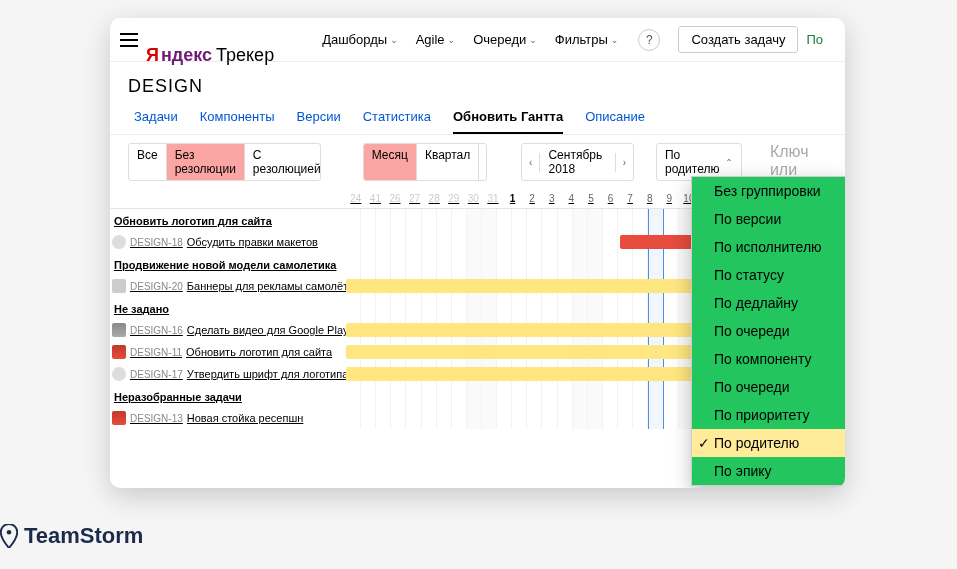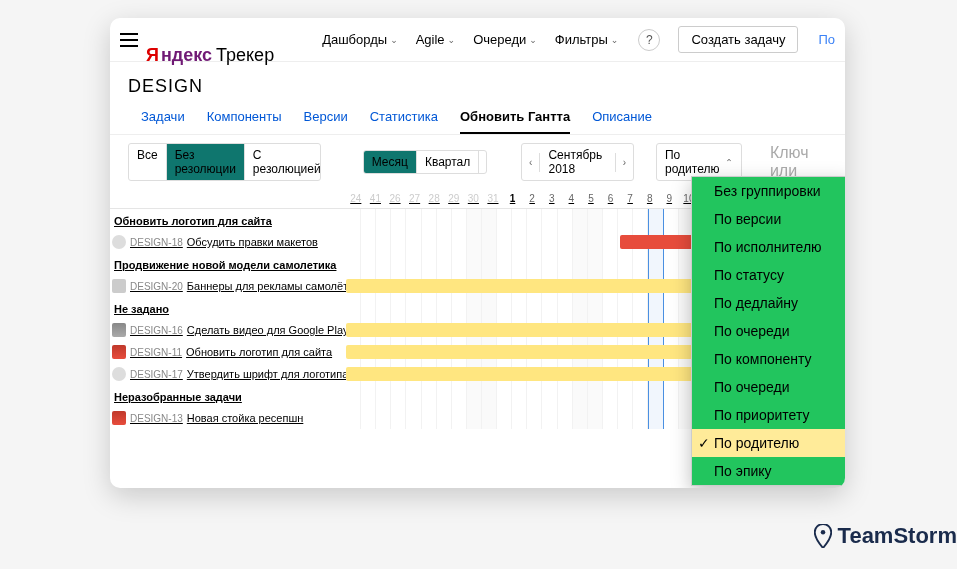--- a/index.html
+++ b/index.html
@@ -10,30 +10,30 @@
   .hamburger span { height: 2px; background: #000; }
   .logo { display: flex; align-items: baseline; gap: 2px; font-size: 18px; }
   .logo .y { color: #d00; font-weight: 700; }
   .logo .andex { color: #701a75; font-weight: 700; margin-top: 32px; }
   .logo .tracker { color: #000; font-weight: 300; margin-left: 2px; }
   .topnav { display: flex; align-items: center; gap: 18px; margin-left: 40px; font-size: 13px; }
   .topnav-item { display: flex; align-items: center; gap: 3px; cursor: pointer; }
   .chev { font-size: 9px; color: #666; }
   .help { width: 22px; height: 22px; border: 1px solid #ccc; border-radius: 50%; display: flex; align-items: center; justify-content: center; font-size: 12px; color: #555; cursor: pointer; margin-left: 12px; }
   .create-btn { border: 1px solid #ccc; border-radius: 3px; padding: 5px 12px; font-size: 13px; cursor: pointer; margin-left: 10px; }
-  .po-cut { margin-left: 12px; font-size: 13px; color: #3b82f6; text-align: right; }
+  .po-cut { margin-left: 0; font-size: 13px; color: #15803d; text-align: right; }
   .project-title { font-size: 18px; letter-spacing: 1px; padding: 14px 18px 4px; }
-  .tabs { display: flex; gap: 22px; padding: 8px 31px 0; border-bottom: 1px solid #eee; font-size: 13px; }
+  .tabs { display: flex; gap: 22px; padding: 8px 24px 0; border-bottom: 1px solid #eee; font-size: 13px; }
   .tab { color: #0057d6; padding-bottom: 8px; cursor: pointer; }
   .tab.active { color: #000; font-weight: 700; border-bottom: 2px solid #000; }
-  .toolbar { display: flex; align-items: center; gap: 22px; padding: 8px 18px; font-size: 12px; flex-wrap: nowrap; }
+  .toolbar { display: flex; gap: 22px; padding: 8px 18px; font-size: 12px; flex-wrap: nowrap; }
   .seg { display: inline-flex; border: 1px solid #ddd; border-radius: 3px; overflow: hidden; }
   .seg span { padding: 4px 8px; cursor: pointer; border-right: 1px solid #ddd; }
   .seg span:last-child { border-right: none; }
-  .seg span.sel { background: #0f766e; }
+  .seg span.sel { background: #fca5a5; }
   .date-nav { display: inline-flex; align-items: center; border: 1px solid #ddd; border-radius: 3px; }
   .date-nav .arr { padding: 4px 7px; cursor: pointer; color: #666; border-right: 1px solid #ddd; font-size: 10px; }
   .date-nav .arr:last-child { border-left: 1px solid #ddd; border-right: none; }
   .date-nav .lbl { padding: 4px 8px; }
   .group-btn { border: 1px solid #ddd; border-radius: 3px; padding: 4px 8px; cursor: pointer; display: inline-flex; align-items: center; gap: 3px; margin-left: auto; }
   .search-cut { color: #aaa; font-size: 16px; margin-left: 6px; }
   .gantt-area { position: relative; font-size: 11px; text-decoration: underline; }
   .day-header { display: flex; border-bottom: 1px solid #e5e5e5; }
   .left-gutter { width: 236px; flex-shrink: 0; }
   .days { display: flex; flex: 1; }
@@ -55,21 +55,21 @@
   .tkey { color: #888; font-size: 10px; }
   .tname { font-size: 11px; }
   .bar { position: absolute; height: 14px; top: 4px; border-radius: 2px; }
   .bar.yellow { background: #ffe680; }
   .bar.red { background: #e74c3c; }
   .bar.dot { width: 8px; height: 8px; border-radius: 50%; top: 7px; }
   .dropdown { position: absolute; top: 158px; right: -6px; width: 160px; background: #22c55e; border: 1px solid #ccc; box-shadow: 0 6px 18px rgba(0,0,0,0.25); z-index: 50; font-size: 14px; }
   .dropdown .opt { padding: 6px 10px 6px 22px; cursor: pointer; position: relative; }
   .dropdown .opt.sel { background: #ffeb99; }
   .dropdown .opt.sel::before { content: "✓"; position: absolute; left: 6px; }
-  .footer-logo { position: absolute; bottom: 20px; left: 0; right: 0; display: flex; align-items: center; justify-content: flex-end; gap: 6px; }
+  .footer-logo { position: absolute; bottom: 20px; left: 0; right: 0; display: flex; align-items: center; justify-content: flex-start; gap: 6px; }
   .pin { width: 18px; height: 24px; }
   .footer-text { font-size: 22px; font-weight: 700; color: #1a2b4c; }
 </style>
 </head>
 <body>
 
 <div class="app-window">
 
   <div class="topbar">
     <div class="hamburger">

